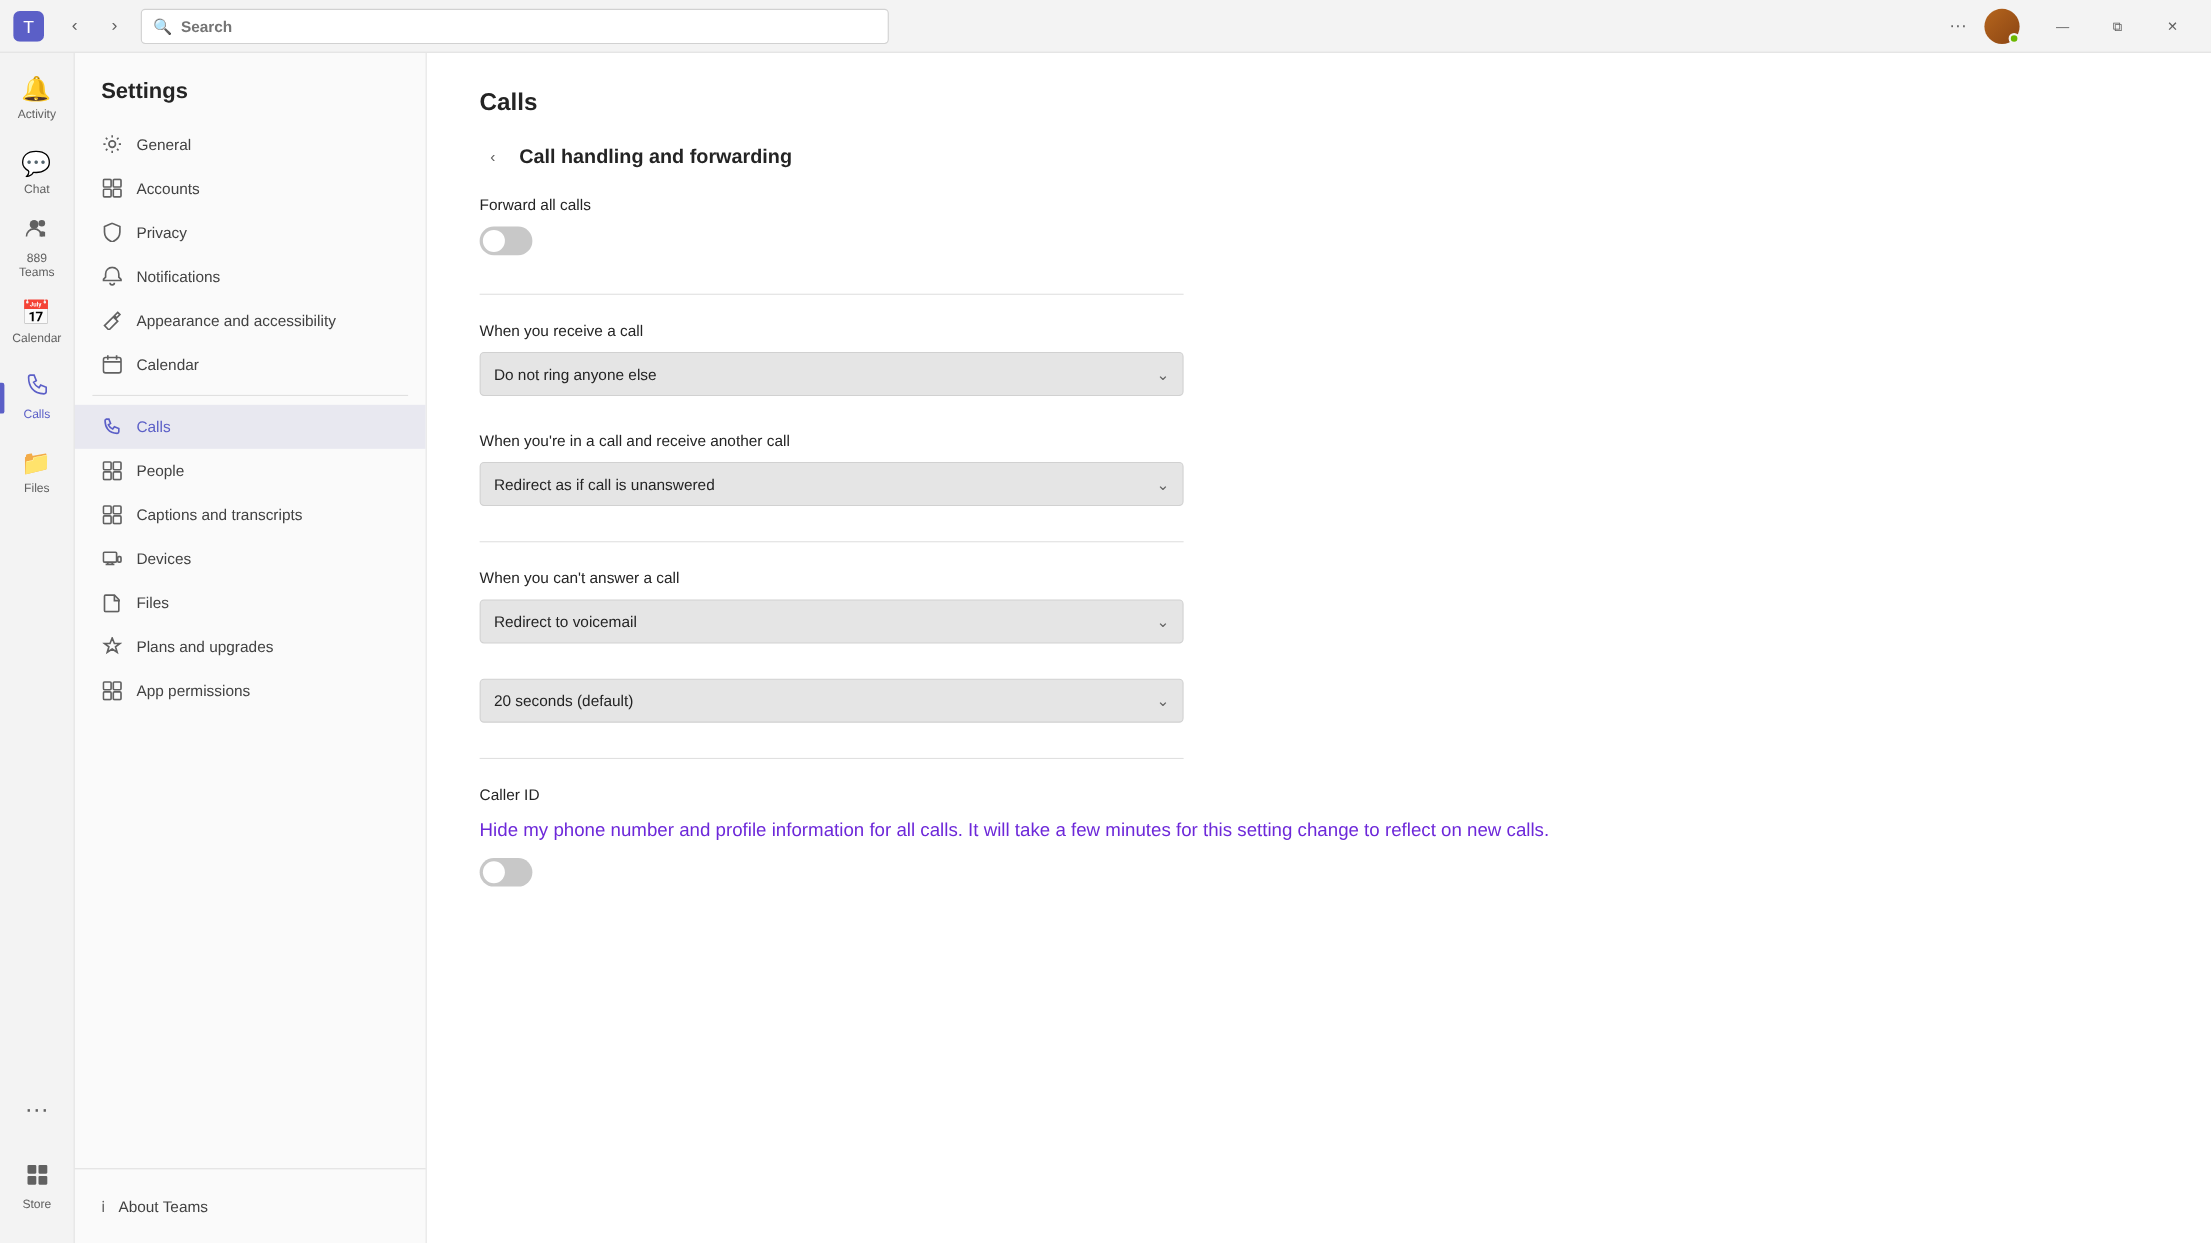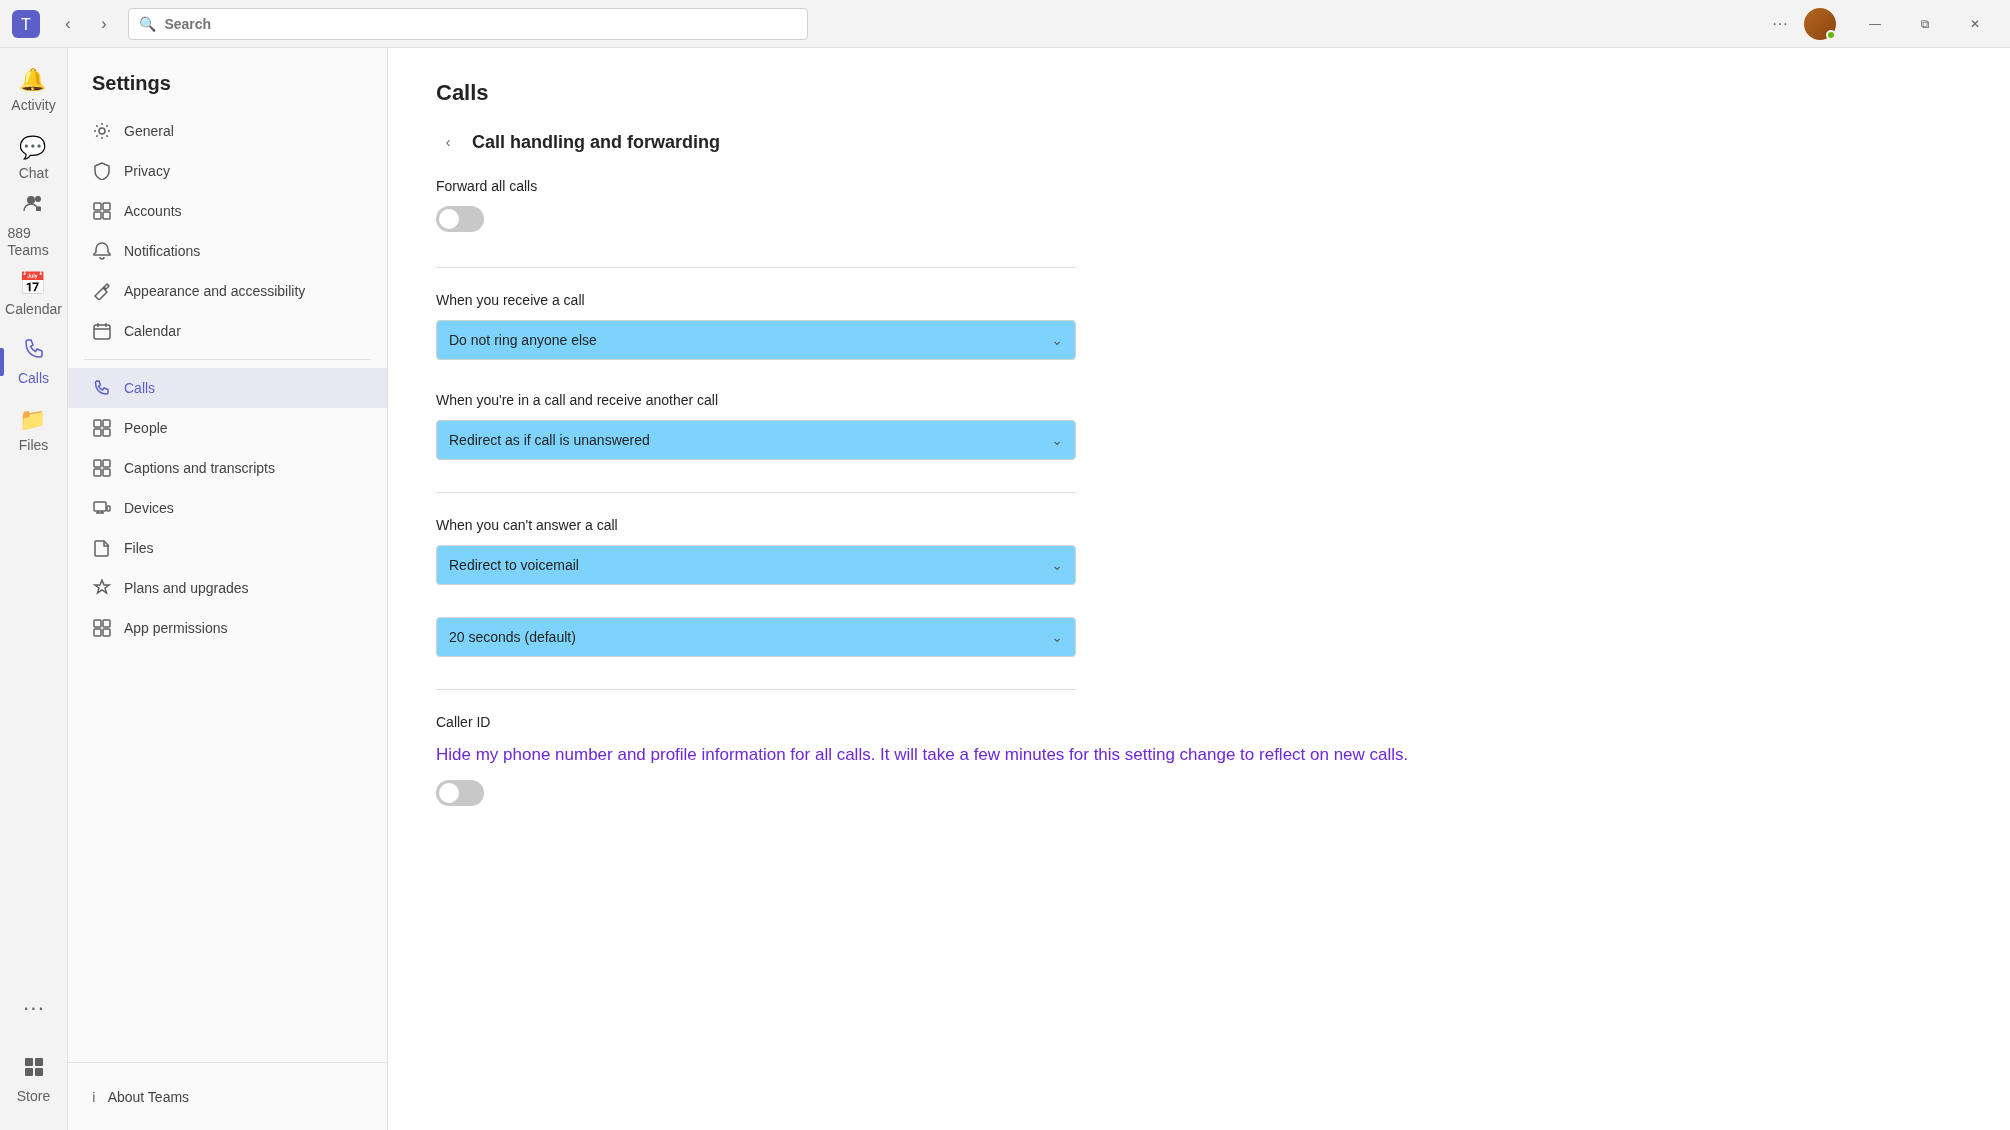--- a/index.html
+++ b/index.html
@@ -170,21 +170,22 @@
       transform: translateY(-50%);
       width: 4px;
       height: 28px;
       background: #5b5fc7;
       border-radius: 0 2px 2px 0;
     }
     .sidebar-icon {
       font-size: 22px;
     }
     .sidebar-label {
-      font-size: 14px;
+      font-size: 11px;
+      text-align: center;
       line-height: 1.2;
     }
     .sidebar-bottom {
       margin-top: auto;
       display: flex;
       flex-direction: column;
       align-items: center;
       gap: 4px;
       padding-bottom: 8px;
     }
@@ -308,21 +309,21 @@
     .dropdown {
       width: 100%;
       max-width: 640px;
       height: 40px;
       border: 1px solid #d1d1d1;
       border-radius: 4px;
       display: flex;
       align-items: center;
       padding: 0 12px;
       cursor: pointer;
-      background: #7dd3fc;
+      background: #e5e5e5;
       justify-content: space-between;
     }
     .dropdown-value {
       font-size: 14px;
       color: #242424;
     }
     .dropdown-arrow {
       font-size: 14px;
       color: #616161;
     }
@@ -455,36 +456,36 @@
             <circle cx="9" cy="9" r="3" stroke="#616161" stroke-width="1.5"></circle>
             <path d="M9 1v2M9 15v2M1 9h2M15 9h2M3.22 3.22l1.41 1.41M13.37 13.37l1.41 1.41M3.22 14.78l1.41-1.41M13.37 4.63l1.41-1.41" stroke="#616161" stroke-width="1.5"></path>
           </svg>
         </span>
         <span class="settings-nav-label">General</span>
       </div>
 
       <div class="settings-nav-item">
         <span class="settings-nav-icon">
           <svg width="18" height="18" viewBox="0 0 18 18" fill="none">
-            <path d="M9 1L2 4v5c0 4.5 3 7.4 7 9 4-1.6 7-4.5 7-9V4L9 1z" stroke="#616161" stroke-width="1.5" fill="none"></path>
-          </svg>
-        </span>
-        <span class="settings-nav-label">Privacy</span>
-      </div>
-
-      <div class="settings-nav-item">
-        <span class="settings-nav-icon">
-          <svg width="18" height="18" viewBox="0 0 18 18" fill="none">
             <rect x="1" y="1" width="7" height="7" rx="1" stroke="#616161" stroke-width="1.5"></rect>
             <rect x="10" y="1" width="7" height="7" rx="1" stroke="#616161" stroke-width="1.5"></rect>
             <rect x="1" y="10" width="7" height="7" rx="1" stroke="#616161" stroke-width="1.5"></rect>
             <rect x="10" y="10" width="7" height="7" rx="1" stroke="#616161" stroke-width="1.5"></rect>
           </svg>
         </span>
         <span class="settings-nav-label">Accounts</span>
+      </div>
+
+      <div class="settings-nav-item">
+        <span class="settings-nav-icon">
+          <svg width="18" height="18" viewBox="0 0 18 18" fill="none">
+            <path d="M9 1L2 4v5c0 4.5 3 7.4 7 9 4-1.6 7-4.5 7-9V4L9 1z" stroke="#616161" stroke-width="1.5" fill="none"></path>
+          </svg>
+        </span>
+        <span class="settings-nav-label">Privacy</span>
       </div>
 
       <div class="settings-nav-item">
         <span class="settings-nav-icon">
           <svg width="18" height="18" viewBox="0 0 18 18" fill="none">
             <path d="M9 1a6 6 0 0 1 6 6v3l2 2v1H1v-1l2-2V7a6 6 0 0 1 6-6z" stroke="#616161" stroke-width="1.5" fill="none"></path>
             <path d="M7 15a2 2 0 0 0 4 0" stroke="#616161" stroke-width="1.5" fill="none"></path>
           </svg>
         </span>
         <span class="settings-nav-label">Notifications</span>

